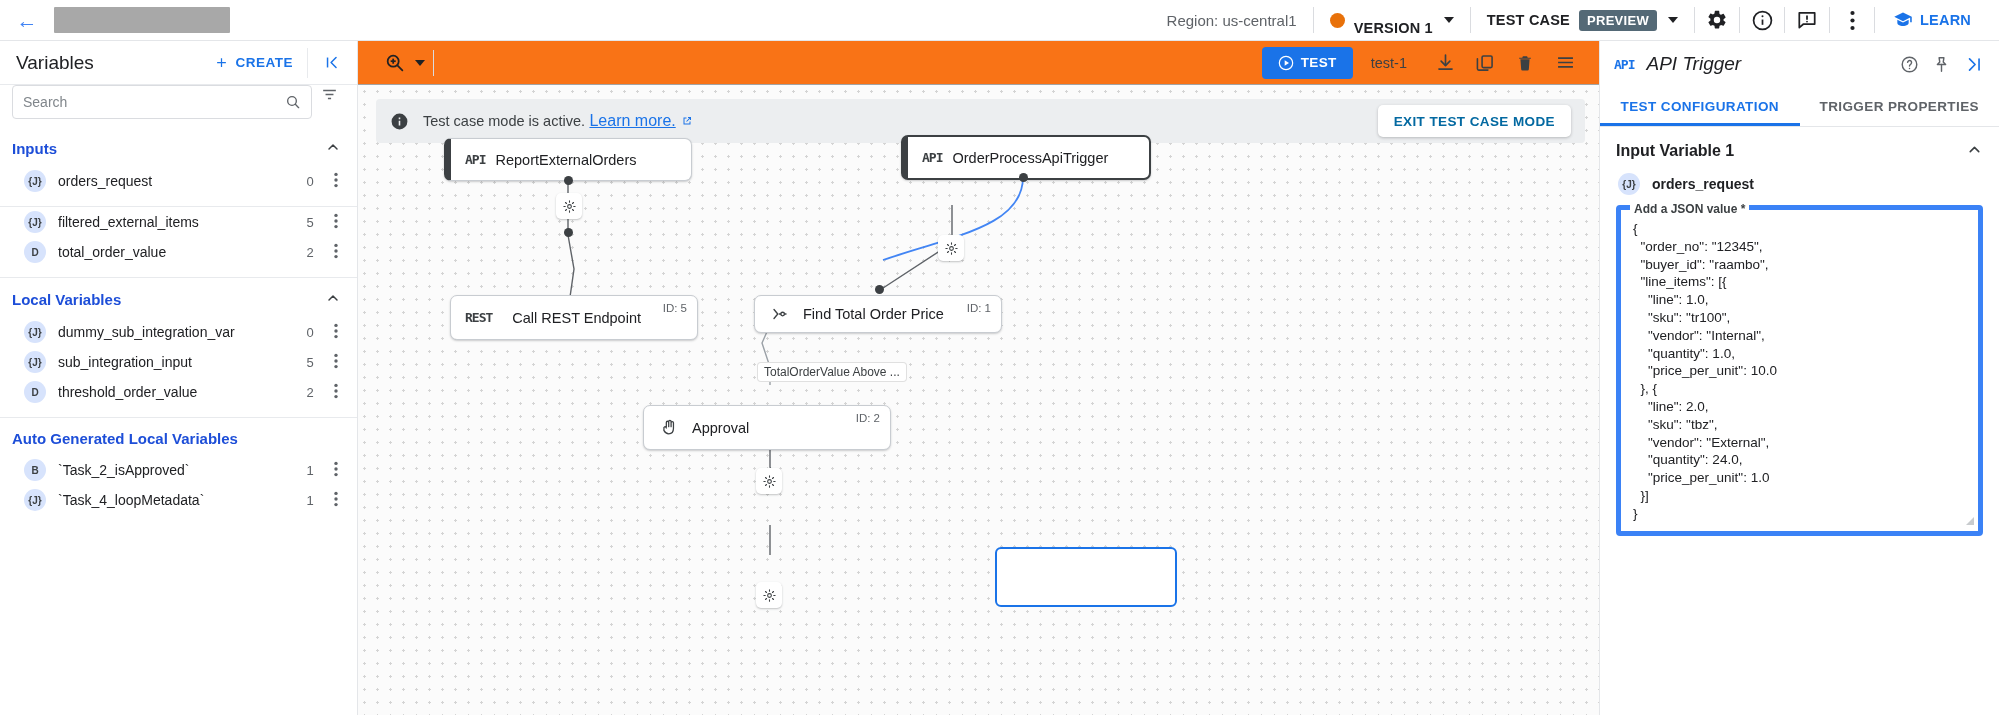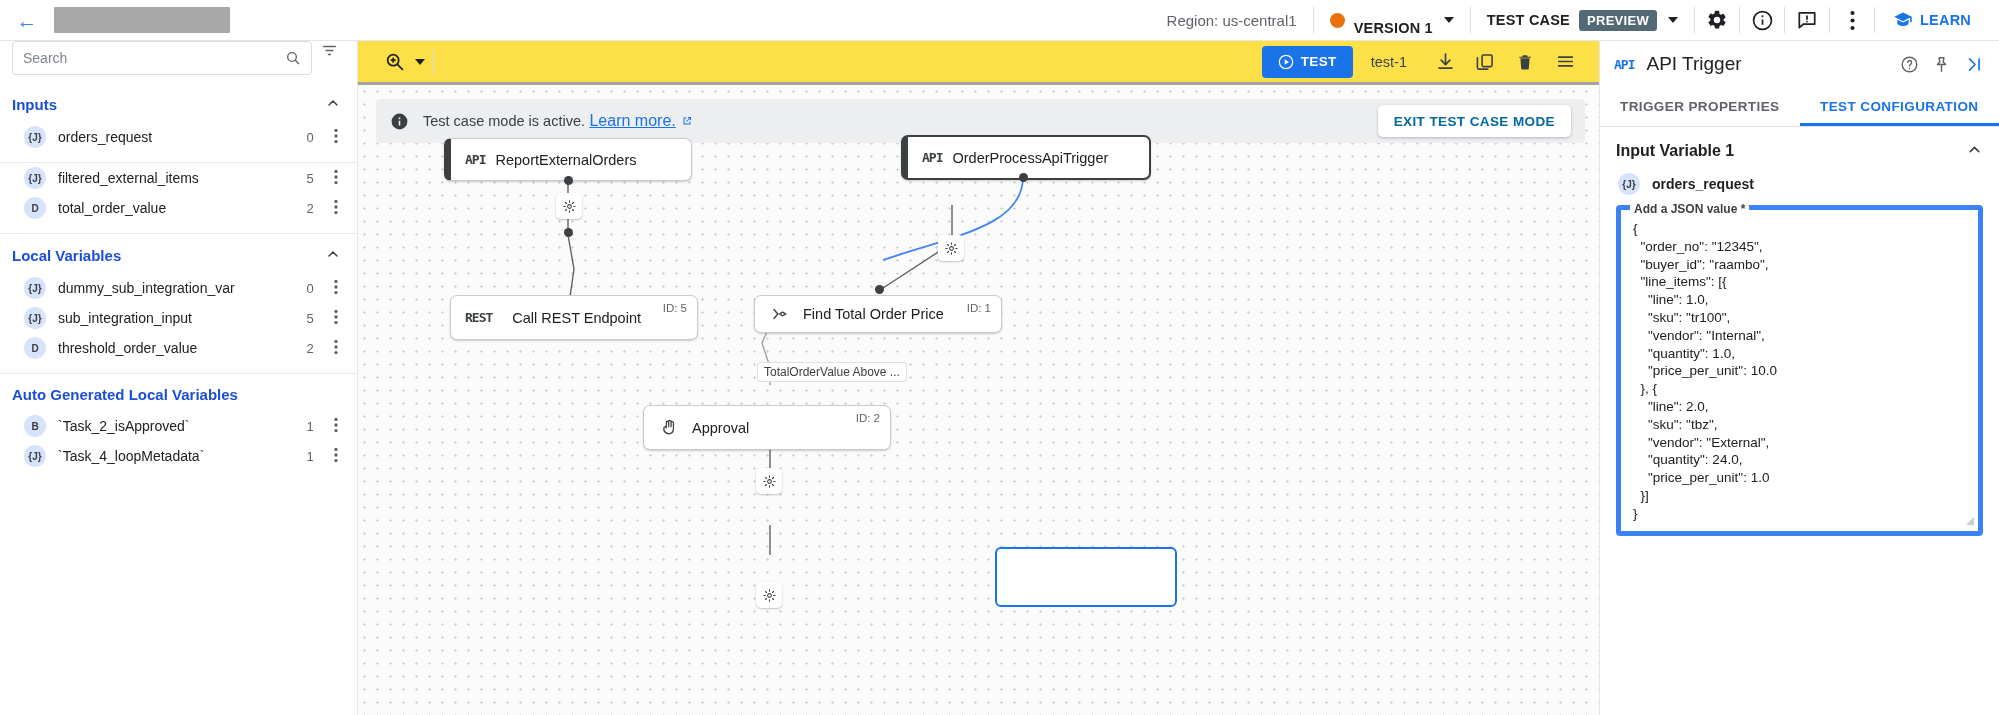--- a/index.html
+++ b/index.html
@@ -66,22 +66,22 @@
   .var-row { display:flex; align-items:center; padding:3px 10px 3px 24px; height:30px; cursor:pointer; }
   .var-type { width:22px;height:22px;border-radius:50%;background:#d7e3fc;color:#3c4043;
      font-size:10px;display:flex;align-items:center;justify-content:center;
      font-family:"Liberation Sans",sans-serif; font-weight:600; margin-right:12px; flex:none;}
   .var-name { font-size:14px; color:#202124; flex:1; white-space:nowrap; overflow:hidden; text-overflow:ellipsis;}
   .var-count { font-size:13px;color:#5f6368;width:30px;text-align:center; }
   .var-kebab { width:22px;text-align:center;color:#5f6368;font-size:15px;cursor:pointer;line-height:1; }
 
   
   .canvas-col { flex:1; display:flex; flex-direction:column; min-width:0; }
-  .canvas-toolbar { height:44px; display:flex; align-items:center; background:#fde047;
-     border-bottom:3px solid #a3a3a3; padding:0 14px;justify-content:center; }
+  .canvas-toolbar { height:44px; display:flex; align-items:center; background:#f97316;
+     border-bottom:1px solid #a3a3a3; padding:0 14px;justify-content:center; }
   .zoom-tool { display:flex; align-items:center; gap:8px; cursor:pointer; padding:0 8px 0 12px; }
   .tb-spacer { flex:1; }
   .test-btn { background:#1a73e8; color:#fff; border-radius:4px; height:32px;
      display:flex; align-items:center; gap:7px; padding:0 16px; font-size:13.5px;
      font-weight:600; letter-spacing:.4px; cursor:pointer; }
   .testname { font-size:14.5px; color:#3c4043; padding:0 18px; cursor:pointer; }
   .tb-icon { width:40px;height:40px;display:flex;align-items:center;justify-content:center;
      cursor:pointer;color:#3c4043; }
 
   .canvas {
@@ -121,21 +121,21 @@
   .dot { position:absolute; width:9px;height:9px;border-radius:50%;background:#3c4043; z-index:4;}
   .blue-box { position:absolute; border:2px solid #1a73e8; border-radius:6px; background:#fff; }
   svg.edges { position:absolute; left:0; top:0; width:100%; height:100%; pointer-events:none; }
 
   
   .rpanel { width:400px; min-width:400px; background:#fff; border-left:1px solid #e4e6e9;
      display:flex; flex-direction:column; min-height:0; }
   .rp-head { height:46px; display:flex; align-items:center; padding:0 10px 0 14px; }
   .rp-badge { font-family:"DejaVu Sans Mono", monospace; font-size:13px; font-weight:700;
      color:#1a73e8; letter-spacing:-1px; margin-right:12px; }
-  .rp-title { font-size:19px; color:#202124; flex:1; }
+  .rp-title { font-size:19px; color:#202124; flex:1;font-style:italic; }
   .rp-icon { width:32px;height:32px;display:flex;align-items:center;justify-content:center;
      cursor:pointer; color:#5f6368; font-size:16px;}
   .rp-tabs { display:flex; border-bottom:1px solid #e4e6e9; }
   .rp-tab { flex:1; text-align:center; padding:12px 4px; font-size:13.5px; font-weight:600;
      letter-spacing:.4px; color:#5f6368; cursor:pointer; }
   .rp-tab.active { color:#1a73e8; box-shadow: inset 0 -3px 0 #1a73e8; }
   .rp-body { flex:1; overflow:hidden; padding:0 16px; position:relative; }
   .iv-head { display:flex; align-items:center; padding:14px 0 8px 0; }
   .iv-title { font-size:16px; font-weight:700; color:#202124; flex:1; }
   .iv-var { display:flex; align-items:center; padding:4px 0 6px 2px; }
@@ -204,20 +204,36 @@
       <svg width="20" height="20" viewBox="0 0 24 24" fill="#1a73e8">
           <path d="M12 3L1.5 8.2 12 13.4l8.6-4.3v5.6h1.9V8.2zM5.2 11.7v3.9c0 1.9 3.1 3.6 6.8 3.6s6.8-1.7 6.8-3.6v-3.9L12 15z"></path>
         </svg>
       <span>LEARN</span>
     </div>
   </div>
 
   <div class="body">
 
     <div class="sidebar">
+      <div class="sidebar-head">
+        <div class="sidebar-title">Variables</div>
+        <div class="sidebar-head-spacer"></div>
+        <div class="create-btn">
+          <svg width="15" height="15" viewBox="0 0 24 24" fill="#1a73e8">
+              <path d="M11 5h2v6h6v2h-6v6h-2v-6H5v-2h6z"></path>
+            </svg>
+          <span>CREATE</span>
+        </div>
+        <div class="collapse-btn">
+          <svg width="17" height="17" viewBox="0 0 24 24" fill="none" stroke="#1a73e8" stroke-width="2.1">
+              <line x1="5" y1="5" x2="5" y2="19"></line>
+              <polyline points="17,5 10,12 17,19" stroke-linejoin="round" stroke-linecap="round"></polyline>
+            </svg>
+        </div>
+      </div>
 
       <div class="search-row">
         <div class="search-box">
           <input class="search-input" placeholder="Search" style="">
           <svg width="16" height="16" viewBox="0 0 24 24" fill="none" stroke="#5f6368" stroke-width="2">
               <circle cx="10.5" cy="10.5" r="6.5"></circle>
               <line x1="15.5" y1="15.5" x2="20.5" y2="20.5" stroke-linecap="round"></line>
             </svg>
         </div>
         <div class="search-filter">
@@ -507,22 +523,22 @@
         </span>
         <span class="rp-icon">
           <svg width="19" height="19" viewBox="0 0 24 24" fill="none" stroke="#1a73e8" stroke-width="2.1">
               <polyline points="7,5 14,12 7,19" stroke-linejoin="round" stroke-linecap="round"></polyline>
               <line x1="19" y1="5" x2="19" y2="19" stroke-linecap="round"></line>
             </svg>
         </span>
       </div>
 
       <div class="rp-tabs">
+        <div class="rp-tab active">TEST CONFIGURATION</div>
         <div class="rp-tab">TRIGGER PROPERTIES</div>
-        <div class="rp-tab active">TEST CONFIGURATION</div>
       </div>
 
       <div class="rp-body">
 
         <div class="iv-head">
           <span class="iv-title">Input Variable 1</span>
           <span class="chev">
             <svg width="17" height="17" viewBox="0 0 24 24" fill="none" stroke="#3c4043" stroke-width="2.2">
                 <polyline points="6,15 12,9 18,15" stroke-linecap="round" stroke-linejoin="round"></polyline>
               </svg>

